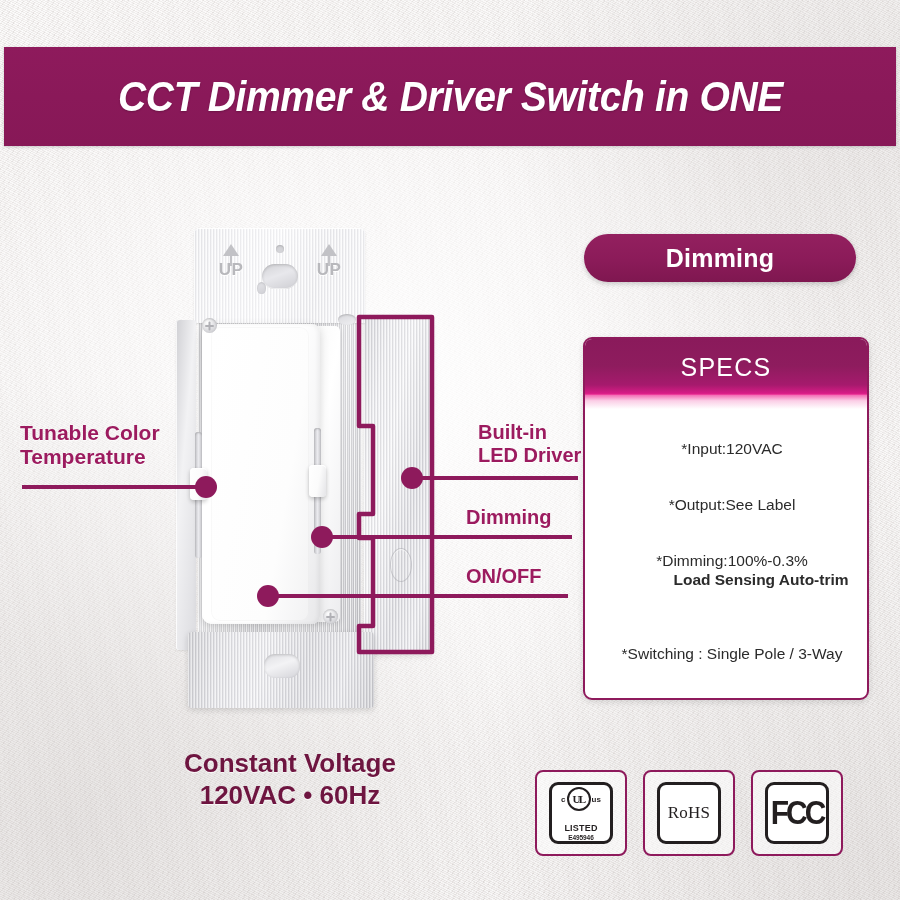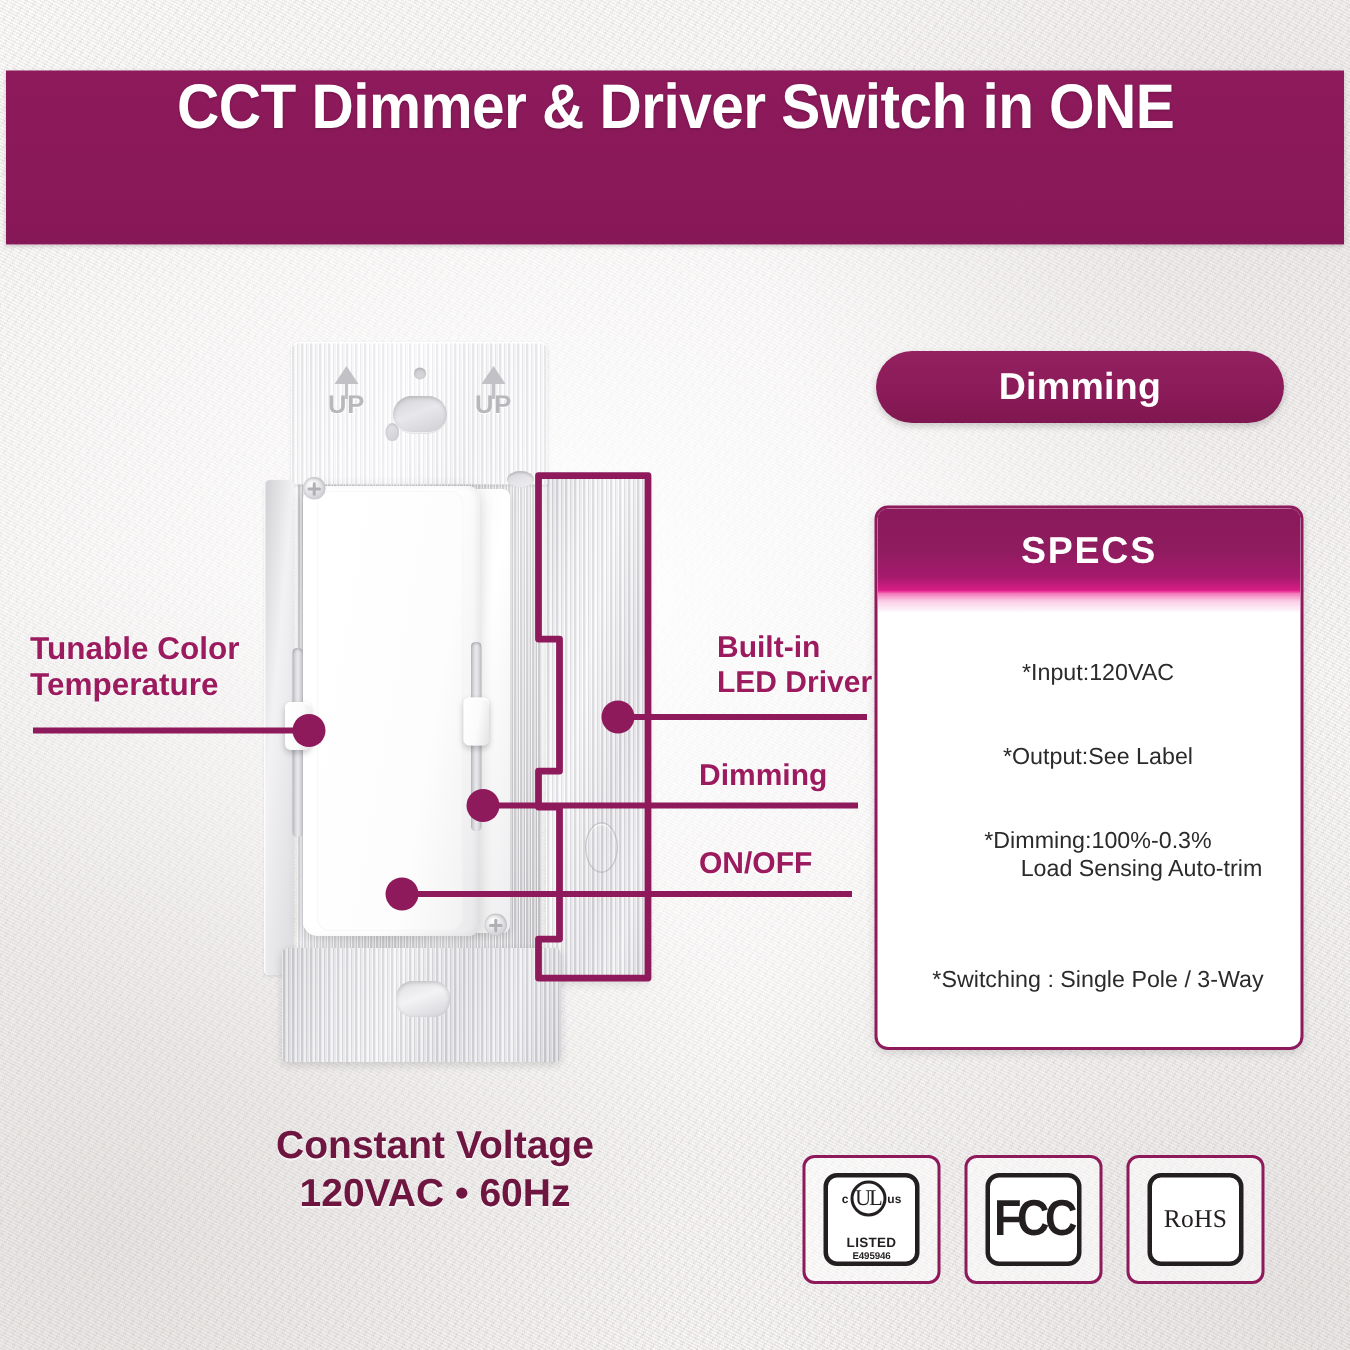--- a/index.html
+++ b/index.html
@@ -36,26 +36,27 @@
       radial-gradient(circle at 94% 12%, rgba(198,192,190,0.28) 0%, rgba(198,192,190,0) 30%),
       radial-gradient(circle at 96% 96%, rgba(192,186,184,0.30) 0%, rgba(192,186,184,0) 34%);
   }
 
   
   #banner {
     position: absolute;
     left: 4px;
     top: 47px;
     width: 892px;
-    height: 116px;
+    height: 99px;
     background: linear-gradient(180deg, #8e1a5c 0%, #8a1959 50%, #871857 100%);
     display: flex;
-    align-items: flex-start;
+    align-items: center;
     justify-content: center;
     box-shadow: 0 1px 3px rgba(0,0,0,0.18);
+    font-style: italic;
   }
   #banner-title {
     color: #ffffff;
     font-size: 42px;
     font-weight: bold;
     letter-spacing: -0.4px;
     transform: scaleX(0.93);
     white-space: nowrap;
     text-shadow: 0 1px 2px rgba(0,0,0,0.22);
   }
@@ -389,40 +390,41 @@
   #specs-header::after {
     content: "";
     position: absolute;
     left: 0; right: 0; bottom: -14px;
     height: 15px;
     background: linear-gradient(180deg, rgba(238,61,156,0.85) 0%, rgba(238,61,156,0.25) 45%, rgba(255,255,255,0) 100%);
   }
   #specs-title {
     color: #ffffff;
     font-size: 25px;
-    font-weight: bold;
+    font-weight: normal;
     letter-spacing: 1.2px;
   }
   #specs-body {
     padding: 26px 0 0 12px;
     text-align: center;
   }
   .spec-line {
     color: #2b2b2b;
     font-size: 15.5px;
     line-height: 1.2;
     margin-bottom: 19px;
     white-space: pre-line;
   }
   .spec-line.indented-second {
     margin-bottom: 19px;
   }
   .spec-sub {
     display: block;
     padding-left: 58px;
+    font-weight: bold;
   }
 
   
   #voltage-block {
     position: absolute;
     left: 150px; top: 748px;
     width: 280px;
     text-align: center;
     color: #6e1540;
     font-weight: bold;
@@ -471,22 +473,22 @@
     color: #231f20;
     font-family: "Liberation Sans", sans-serif;
   }
   .ul-circle {
     width: 24px; height: 24px;
     border: 2.2px solid #231f20;
     border-radius: 50%;
     display: flex;
     align-items: center;
     justify-content: center;
-    font-size: 15px;
-    font-weight: normal;
+    font-size: 11px;
+    font-weight: bold;
     color: #231f20;
     letter-spacing: -1.5px;
     font-family: "Liberation Serif", serif;
   }
   .ul-listed {
     font-size: 9px;
     font-weight: bold;
     color: #231f20;
     letter-spacing: 0.2px;
     margin-top: 11px;
@@ -647,23 +649,23 @@
         <span class="ul-circle">UL</span>
         <span class="ul-side">us</span>
       </div>
       <div class="ul-listed">LISTED</div>
       <div class="ul-code">E495946</div>
     </div>
   </div>
 
   <div class="cert-box">
     <div class="cert-inner">
-      <span class="fcc-text">FCC</span>
+      <span class="rohs-text">RoHS</span>
     </div>
   </div>
 
   <div class="cert-box">
     <div class="cert-inner">
-      <span class="rohs-text">RoHS</span>
+      <span class="fcc-text">FCC</span>
     </div>
   </div>
 
 </div>
 
 </body></html>

